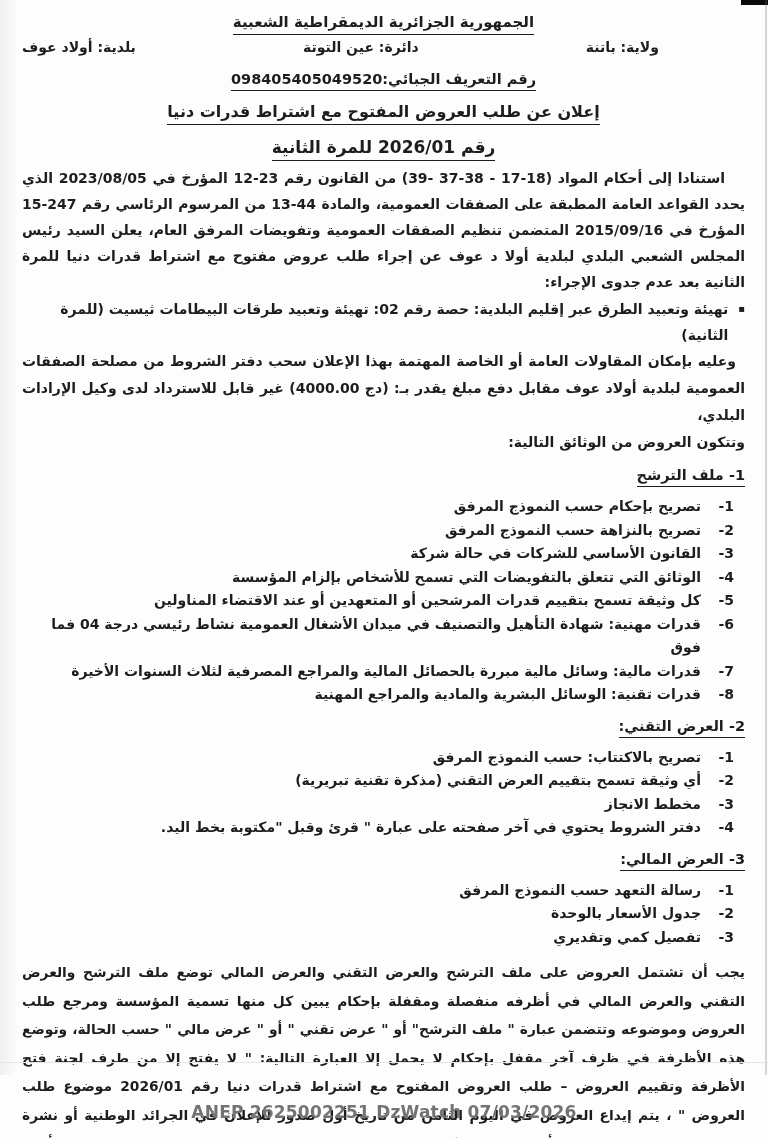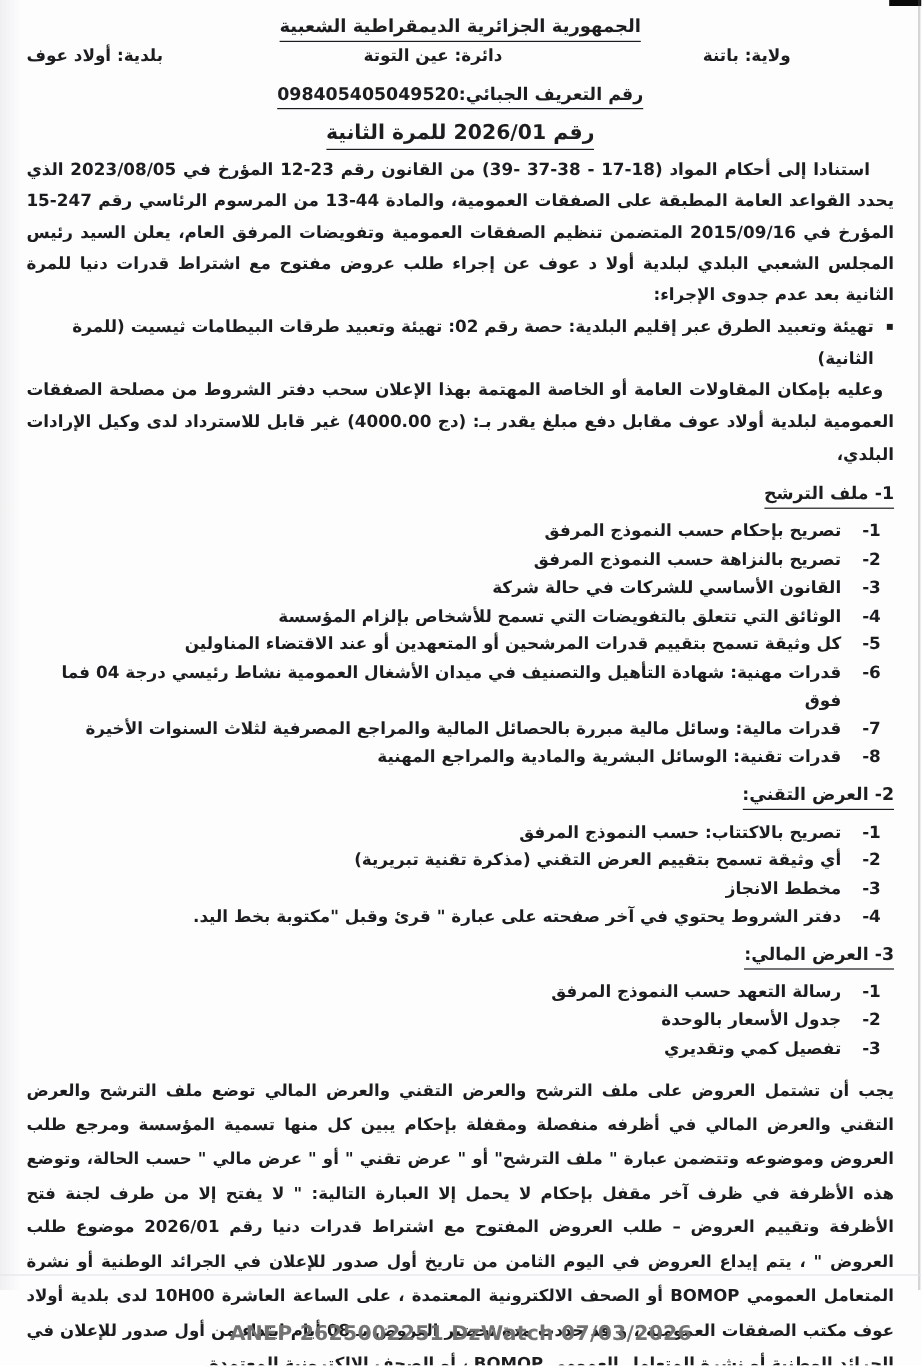--- a/index.html
+++ b/index.html
@@ -65,33 +65,37 @@
   <div class="admin-row">
     <span class="wilaya">ولاية: باتنة</span>
     <span>دائرة: عين التوتة</span>
     <span>بلدية: أولاد عوف</span>
   </div>
 
   <div class="tax center">
     <span class="u">رقم التعريف الجبائي:098405405049520</span>
   </div>
 
+  <div class="title center">
+    <span class="u">إعلان عن طلب العروض المفتوح مع اشتراط قدرات دنيا</span>
+  </div>
 
   <div class="subtitle center">
     <span class="u">رقم 2026/01 للمرة الثانية</span>
   </div>
 
   <p class="intro">استنادا إلى أحكام المواد (18-17 - 38-37 -39) من القانون رقم 23-12 المؤرخ في 2023/08/05 الذي يحدد القواعد العامة المطبقة على الصفقات العمومية، والمادة 44-13 من المرسوم الرئاسي رقم 247-15 المؤرخ في 2015/09/16 المتضمن تنظيم الصفقات العمومية وتفويضات المرفق العام، يعلن السيد رئيس المجلس الشعبي البلدي لبلدية أولا د عوف عن إجراء طلب عروض مفتوح مع اشتراط قدرات دنيا للمرة الثانية بعد عدم جدوى الإجراء:</p>
 
   <div class="bullet-line">
     <span class="sq">▪</span>
     <span>تهيئة وتعبيد الطرق عبر إقليم البلدية: حصة رقم 02: تهيئة وتعبيد طرقات البيطامات ثيسيت (للمرة الثانية)</span>
   </div>
 
   <p class="withdraw">وعليه بإمكان المقاولات العامة أو الخاصة المهتمة بهذا الإعلان سحب دفتر الشروط من مصلحة الصفقات العمومية لبلدية أولاد عوف مقابل دفع مبلغ يقدر بـ: (دج 4000.00) غير قابل للاسترداد لدى وكيل الإرادات البلدي،</p>
+  <p class="docs-intro">وتتكون العروض من الوثائق التالية:</p>
 
   <div class="sec-head">
     <span class="u">1- ملف الترشح</span>
   </div>
   <div class="item">
     <span class="num">1-</span>
     <span class="txt">تصريح بإحكام حسب النموذج المرفق</span>
   </div>
   <div class="item">
     <span class="num">2-</span>

